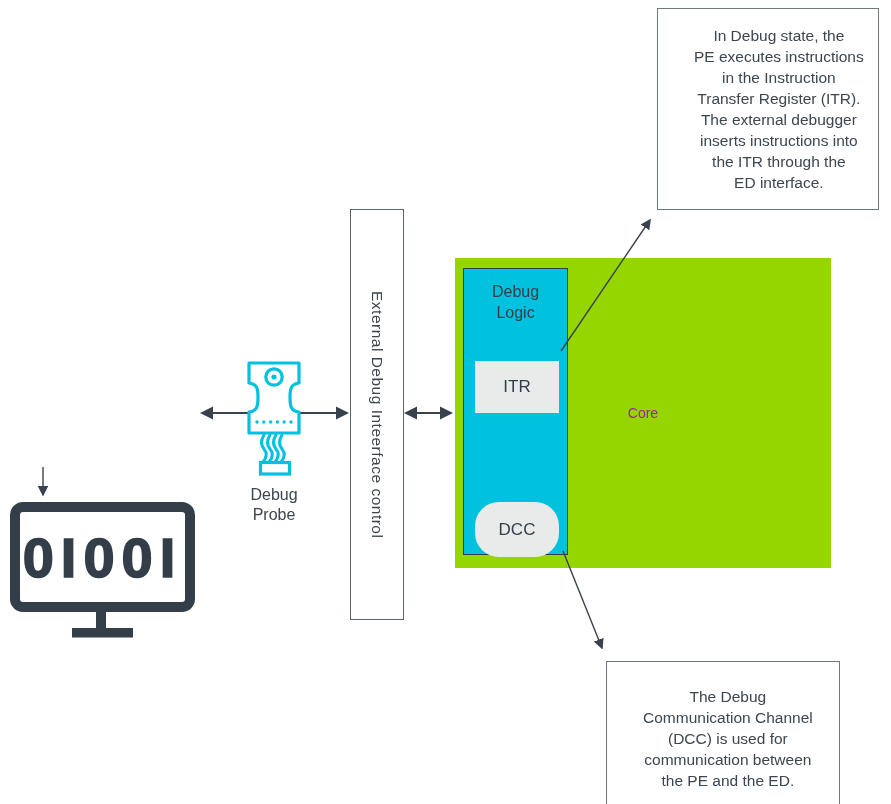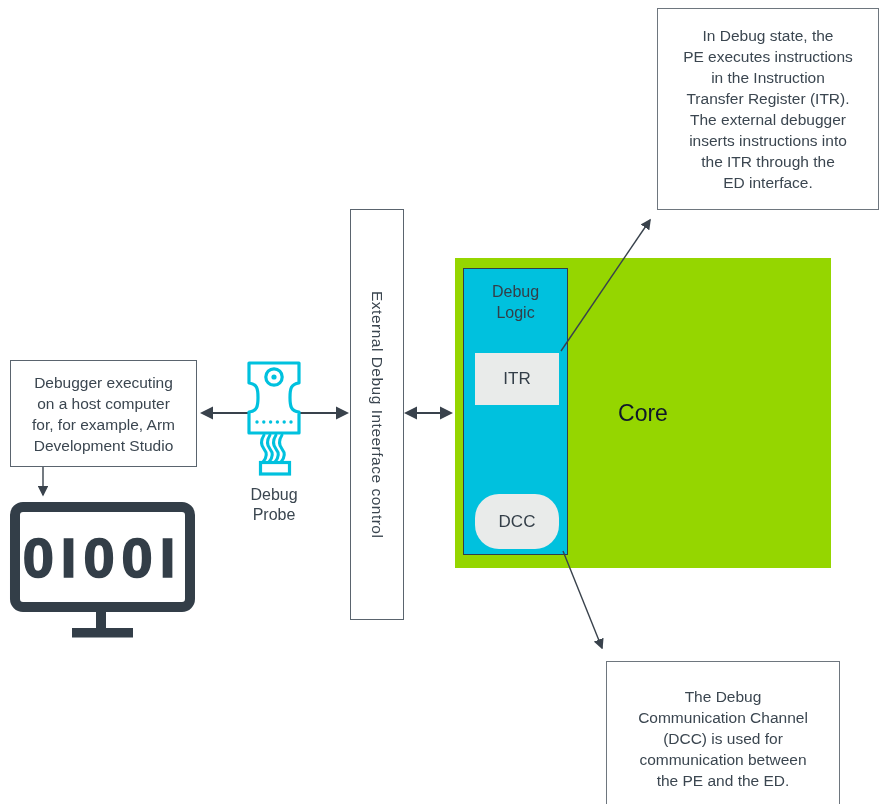--- a/index.html
+++ b/index.html
@@ -3,55 +3,55 @@
 <meta charset="utf-8">
 <style>
   html,body{margin:0;padding:0;background:#ffffff;}
   .stage{
     position:relative;width:891px;height:804px;background:#ffffff;overflow:hidden;
     font-family:"Liberation Sans",sans-serif;color:#3b4650;
   }
   .pre{white-space:pre-line;}
   .note{
     position:absolute;box-sizing:border-box;background:#ffffff;
-    border:1px solid #6e767e;display:flex;align-items:center;justify-content:center;
-    text-align:center;font-size:15.5px;line-height:21px;color:#3b4650;
+    border:1px solid #6e767e;display:flex;align-items:center;
+    text-align:center;font-size:15.5px;line-height:21px;color:#3b4650;padding-left:36px;
   }
   .plainbox{
     position:absolute;box-sizing:border-box;background:#ffffff;
     border:1.4px solid #5a646e;display:flex;align-items:center;justify-content:center;
     text-align:center;font-size:15.5px;line-height:21px;color:#3b4650;
   }
   .edi{
     position:absolute;box-sizing:border-box;background:#ffffff;
     border:1.4px solid #5a646e;display:flex;align-items:center;justify-content:center;
   }
   .edi .vtext{
     writing-mode:vertical-rl;text-orientation:mixed;
     font-size:15.5px;letter-spacing:0.5px;color:#3b4650;
   }
   .core{
     position:absolute;left:455px;top:258px;width:376px;height:310px;
     background:#95d600;
   }
   .core-label{
     position:absolute;inset:0;display:flex;align-items:center;justify-content:center;
-    font-size:23px;color:#0f172a;pointer-events:none;
+    font-size:14px;color:#a21caf;pointer-events:none;
   }
   .debug-logic{
     position:absolute;left:8px;top:10px;width:105px;height:287px;box-sizing:border-box;
     background:#00c1de;border:1.6px solid #333e48;
   }
   .dl-label{
     margin-top:12px;text-align:center;font-size:16px;line-height:21px;color:#333e48;
   }
   .reg{
     position:absolute;left:11px;width:84px;box-sizing:border-box;
     background:#e9ebea;display:flex;align-items:center;justify-content:center;
-    font-size:17px;color:#333e48;
+    font-size:17px;color:#333e48;margin-top:8px;
   }
   .reg.itr{top:84px;height:52px;}
   .reg.dcc{top:225px;height:55px;border-radius:24px;}
   .overlay{position:absolute;left:0;top:0;width:891px;height:804px;pointer-events:none;}
   .probe-label{
     position:absolute;left:229px;top:485px;width:90px;text-align:center;
     font-size:16px;line-height:20px;color:#3b4650;
   }
 </style>
 </head>
@@ -71,26 +71,20 @@
   </div>
 
   <div class="note" style="left:606px;top:661px;width:234px;height:155px;">
     <div class="pre">The Debug
 Communication Channel
 (DCC) is used for
 communication between
 the PE and the ED.</div>
   </div>
 
-  <div class="plainbox" style="left:10px;top:360px;width:187px;height:107px;">
-    <div class="pre">Debugger executing
-on a host computer
-for, for example, Arm
-Development Studio</div>
-  </div>
 
   <div class="edi" style="left:350px;top:209px;width:54px;height:411px;">
     <div class="vtext">External Debug Inteerface control</div>
   </div>
 
   <div class="core">
     <div class="core-label">Core</div>
     <div class="debug-logic">
       <div class="dl-label pre">Debug
 Logic</div>

